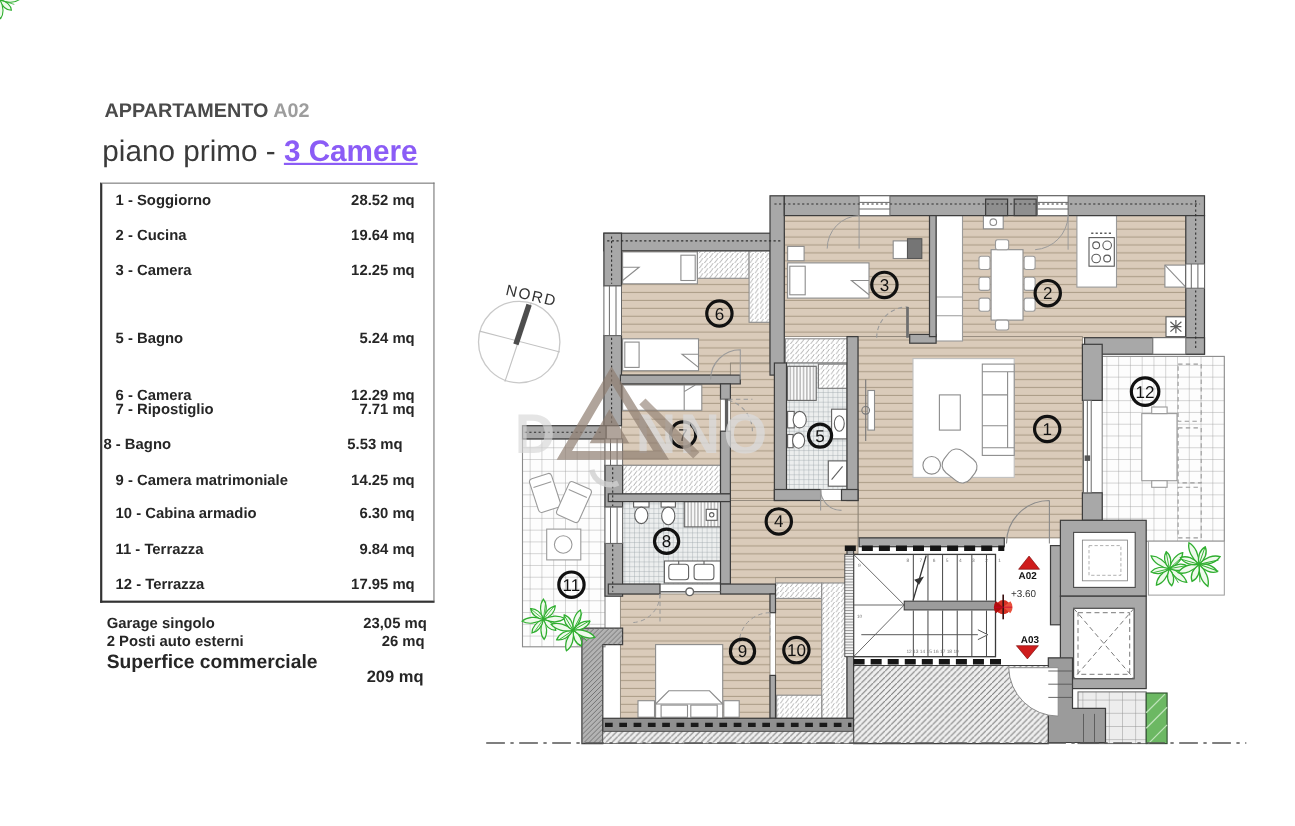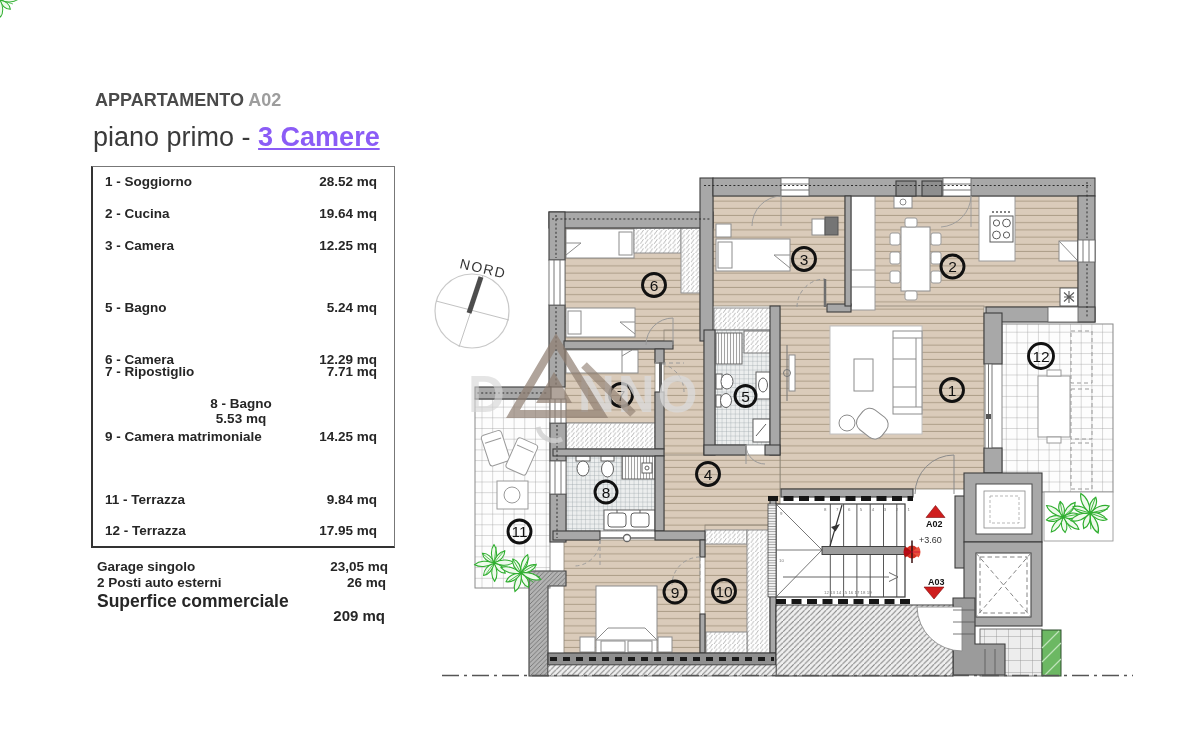--- a/index.html
+++ b/index.html
@@ -1,19 +1,19 @@
 <!DOCTYPE html>
 <html><head>
 <meta charset="utf-8">
 <style>
   html,body{margin:0;padding:0;background:#fff;}
   #page{position:relative;width:1177px;height:751px;background:#fff;overflow:hidden;
         font-family:"Liberation Sans",sans-serif;}
   .row{position:absolute;display:flex;justify-content:space-between;
-       font-weight:bold;font-size:13.5px;color:#262626;text-align:center;}
+       font-weight:bold;font-size:13.5px;color:#262626;}
 </style>
 </head>
 <body>
 <div id="page">
 
 <div style="position:absolute;left:95px;top:90px;font-size:18px;font-weight:bold;color:#4a4a4a;">APPARTAMENTO <span style="color:#9d9d9d;">A02</span></div>
 
 <div style="position:absolute;left:93px;top:122px;font-size:27px;color:#3a3a3a;">piano primo - <span style="font-weight:bold;color:#8b5cf6;text-decoration:underline;">3 Camere</span></div>
 
 <div style="position:absolute;left:91px;top:166px;width:301px;height:379px;background:#fff;border:1px solid #777;border-left:2px solid #333;border-bottom:2px solid #333;"></div>
@@ -42,30 +42,34 @@
 <div class="row" style="left:105px;top:352px;width:272px;">
       <span>6 - Camera</span>
       <span>12.29 mq</span>
     </div>
 
 <div class="row" style="left:105px;top:364px;width:272px;">
       <span>7 - Ripostiglio</span>
       <span>7.71 mq</span>
     </div>
 
-<div class="row" style="left:105px;top:396px;width:272px;flex-direction:column;">
+<div class="row" style="left:94px;top:396px;width:272px;">
       <span>8 - Bagno</span>
       <span>5.53 mq</span>
     </div>
 
 <div class="row" style="left:105px;top:429px;width:272px;">
       <span>9 - Camera matrimoniale</span>
       <span>14.25 mq</span>
     </div>
 
+<div class="row" style="left:105px;top:459px;width:272px;">
+      <span>10 - Cabina armadio</span>
+      <span>6.30 mq</span>
+    </div>
 
 <div class="row" style="left:105px;top:492px;width:272px;">
       <span>11 - Terrazza</span>
       <span>9.84 mq</span>
     </div>
 
 <div class="row" style="left:105px;top:523px;width:272px;">
       <span>12 - Terrazza</span>
       <span>17.95 mq</span>
     </div>

